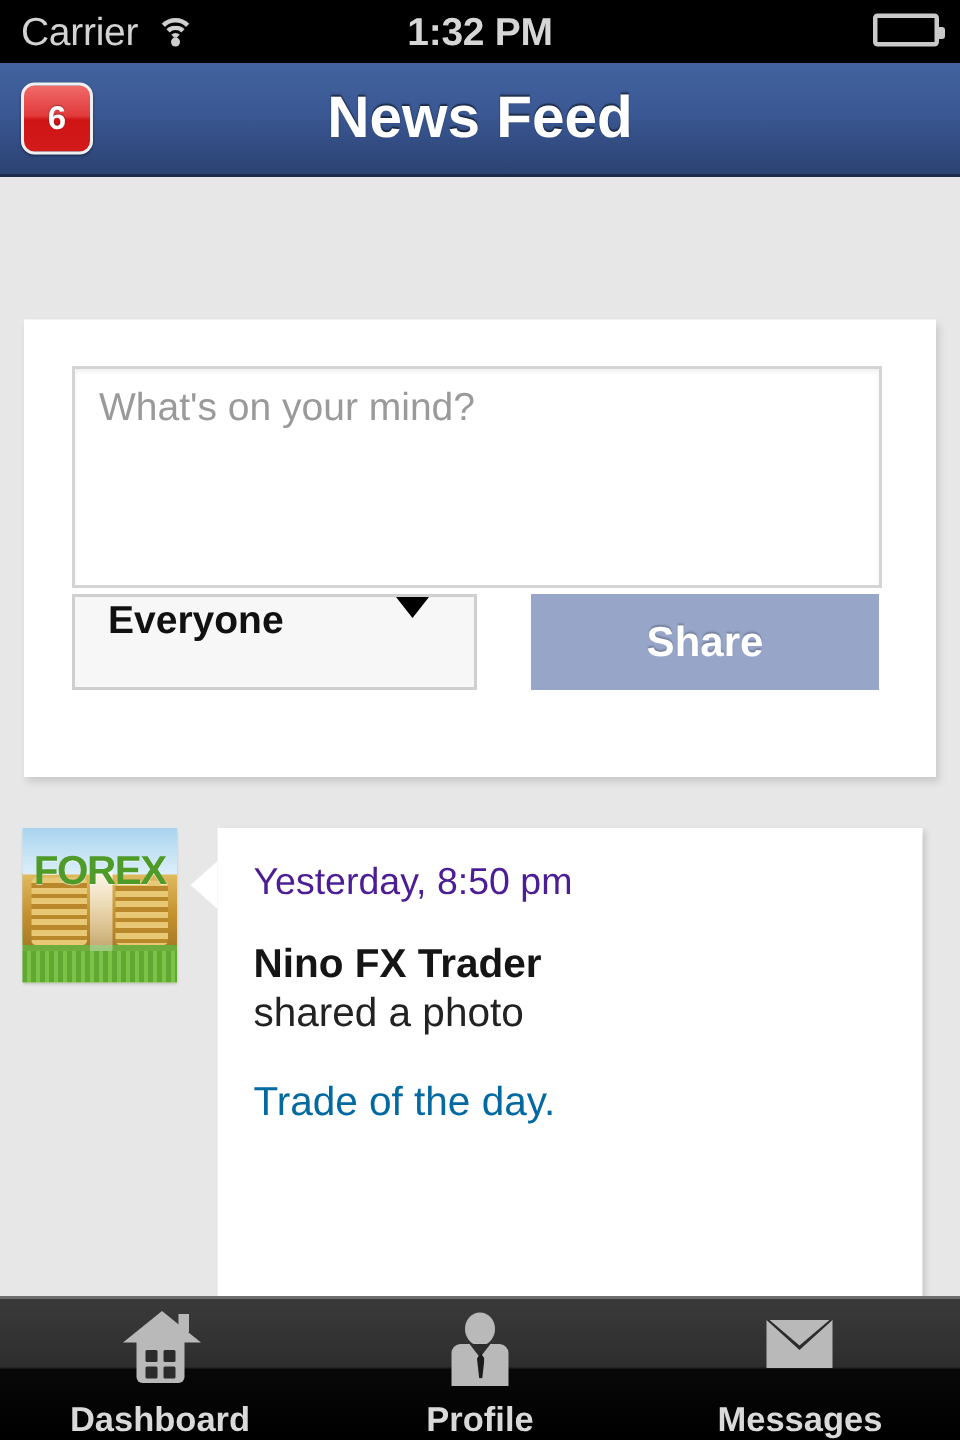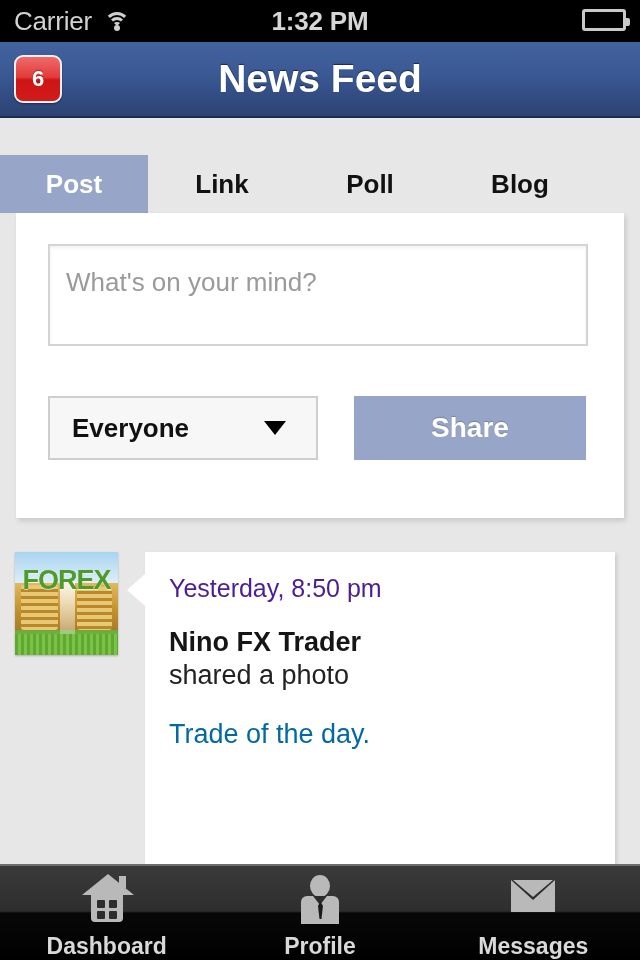--- a/index.html
+++ b/index.html
@@ -75,30 +75,30 @@
   .tab.t2 { width:148px; }
   .tab.t3 { width:152px; }
   .tab.active { background:#96a5c8; color:#fff; }
 
   
   .compose-card {
     position:absolute; top:213px; left:16px; width:608px; height:305px;
     background:#fff; box-shadow:2px 3px 5px rgba(0,0,0,.13);
   }
   .compose-box {
-    position:absolute; top:31px; left:32px; width:540px; height:102px;
+    position:absolute; top:31px; left:32px; width:540px; height:148px;
     border:2px solid #d4d4d4; background:#fff;
-    padding:21px 16px;
+    padding:10px 16px;
     font-size:26px; color:#9a9a9a;
     box-shadow:inset 0 2px 3px rgba(0,0,0,.06);
   }
   .privacy {
     position:absolute; top:183px; left:32px; width:270px; height:64px;
     border:2px solid #cfcfcf; background:#f7f7f7;
-    display:flex; align-items:center; justify-content:space-between;
+    display:flex; align-items:flex-start; justify-content:space-between;
     padding:0 22px;
   }
   .privacy .lbl { font-size:26px; font-weight:bold; color:#111; }
   .chev { width:0; height:0; border-left:11px solid transparent;
           border-right:11px solid transparent; border-top:14px solid #000;
           margin-right:8px; }
   .share {
     position:absolute; top:183px; left:338px; width:232px; height:64px;
     background:#96a5c8; display:flex; align-items:center; justify-content:center;
     font-size:28px; font-weight:bold; color:#fff;
@@ -209,34 +209,20 @@
     </div>
   </div>
 
   <div class="navbar">
     <div class="badge">
       <span>6</span>
     </div>
     <div class="nav-title">News Feed</div>
   </div>
 
-  <div class="tabs">
-    <div class="tab t0 active">
-      <span>Post</span>
-    </div>
-    <div class="tab t1">
-      <span>Link</span>
-    </div>
-    <div class="tab t2">
-      <span>Poll</span>
-    </div>
-    <div class="tab t3">
-      <span>Blog</span>
-    </div>
-  </div>
 
   <div class="compose-card">
     <div class="compose-box">What's on your mind?</div>
 
     <div class="privacy">
       <span class="lbl">Everyone</span>
       <span class="chev"></span>
     </div>
 
     <div class="share">

